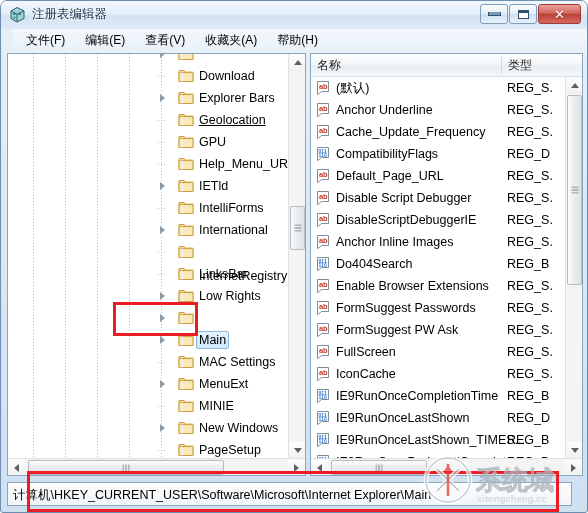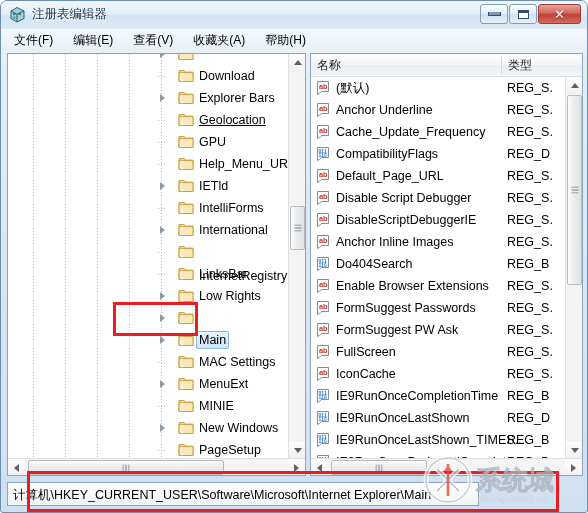--- a/index.html
+++ b/index.html
@@ -50,21 +50,21 @@
   .wbtn .glyph{
     position:absolute;left:0;right:0;top:0;bottom:0;
     display:flex;align-items:center;justify-content:center;
     font-size:11px;color:#1d3a55;
   }
   #btn-close .glyph{color:#fff;font-size:13px;font-weight:bold;text-shadow:0 1px 1px #7d2b22;}
   .min-glyph{width:11px;height:3px;border:1px solid #30506e;border-top:none;background:#7b98b4;}
   .max-glyph{width:11px;height:9px;border:1px solid #30506e;border-top-width:3px;background:#fff;box-sizing:border-box;}
   
   #menubar{
-    position:absolute;left:0;top:28px;right:0;height:23px;
+    position:absolute;left:12px;top:28px;right:0;height:23px;
     background:linear-gradient(180deg,#f3f8fc 0%,#e8f0f8 100%);
   }
   .menu-item{
     position:absolute;top:3px;height:17px;line-height:17px;
     padding:0 5px;font-size:12px;color:#000;white-space:nowrap;cursor:default;
   }
   
   #pane-left{
     position:absolute;left:6px;top:52px;width:299px;height:423px;
     box-sizing:border-box;
@@ -163,21 +163,21 @@
     position:absolute;top:1px;height:15px;
     background:linear-gradient(180deg,#fdfdfd,#eceef0 40%,#dfe3e6 100%);
     border:1px solid #b8bcc0;border-radius:2px;box-sizing:border-box;cursor:default;
   }
   .grip-v{position:absolute;left:50%;top:50%;transform:translate(-50%,-50%);width:7px;height:7px;
     background-image:linear-gradient(180deg,#7a7f85 1px,transparent 1px);background-size:7px 3px;}
   .grip-h{position:absolute;left:50%;top:50%;transform:translate(-50%,-50%);width:7px;height:7px;
     background-image:linear-gradient(90deg,#7a7f85 1px,transparent 1px);background-size:3px 7px;}
   
   #statusbar{
-    position:absolute;left:6px;top:481px;width:472px;height:24px;
+    position:absolute;left:6px;top:481px;width:565px;height:24px;
     box-sizing:border-box;
     border:1px solid #8ba5bd;
     background:linear-gradient(180deg,#fdfdfd,#f1f4f7);
   }
   #status-text{
     position:absolute;left:5px;top:4px;
     font-size:12.5px;color:#000;white-space:nowrap;cursor:default;
   }
   
   .anno{position:absolute;border:3px solid #ec1c24;box-sizing:border-box;}

